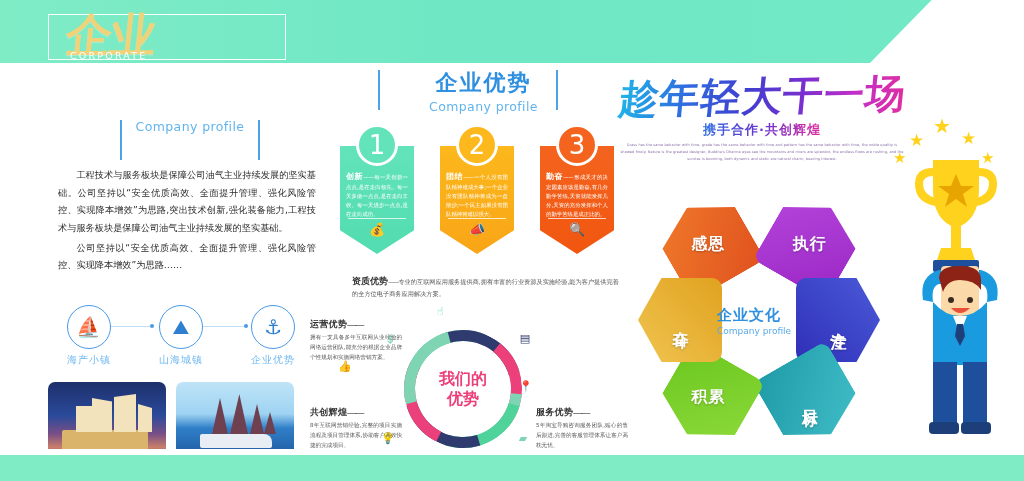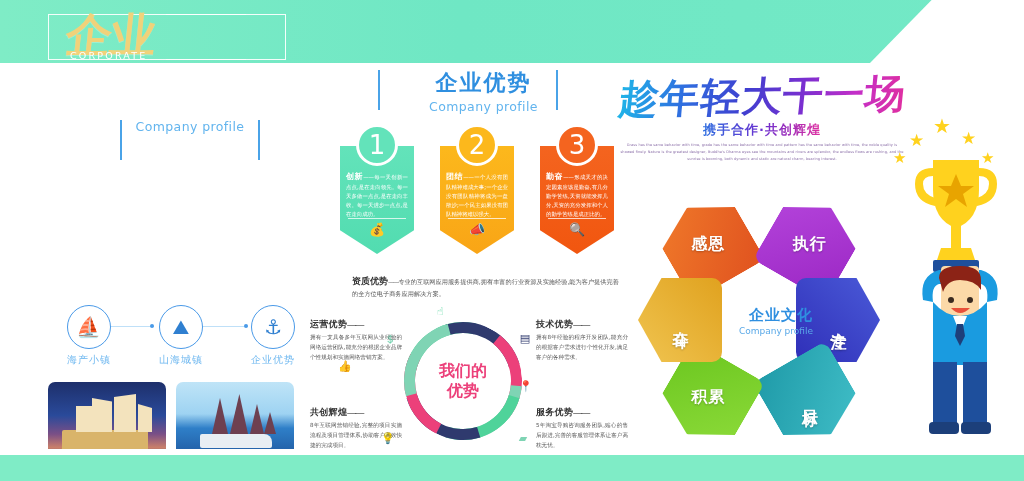--- a/index.html
+++ b/index.html
@@ -141,21 +141,21 @@
 
   
   .qual{
     position:absolute; left:352px; top:274px; width:268px;
     font-size:6.2px; line-height:1.7; color:#555;
   }
   .qual b{ font-size:9px; color:#333; }
   .qual .dash{ letter-spacing:-1px; }
 
   
-  .ring-wrap{ position:absolute; left:404px; top:322px; width:118px; height:118px;text-decoration:underline; }
+  .ring-wrap{ position:absolute; left:404px; top:330px; width:118px; height:118px;text-decoration:underline; }
   .ring-center{
     position:absolute; left:50%; top:50%; transform:translate(-50%,-50%);
     text-align:center; color:#ec407a; font-weight:700; font-size:16px; line-height:1.25;
     font-family:"DejaVu Serif","Liberation Serif",serif;
     white-space:nowrap;
   }
   .arc{ position:absolute; width:118px;height:118px; border-radius:50%; border:11px solid transparent; }
 
   .adv{ position:absolute; width:92px; }
   .adv .t{ font-size:9px; font-weight:700; color:#333; letter-spacing:.3px; white-space:nowrap;
@@ -199,21 +199,21 @@
     display:flex; align-items:center; justify-content:center;
   }
   .petal .lab{
     font-size:16px; font-weight:700; color:#fff; letter-spacing:1px;
     font-family:"DejaVu Serif","Liberation Serif",serif;
     text-shadow:0 1px 2px rgba(0,0,0,.25);
   }
   .petal .lab.vert{ writing-mode:vertical-rl; }
   .hex-center{
     position:absolute; left:50%; top:50%; transform:translate(-50%,-50%);
-    text-align:right; width:96px;
+    text-align:left; width:96px;
   }
   .hex-center .cn{ font-size:15px; font-weight:700; color:#2f8fe0; letter-spacing:1px;
     font-family:"DejaVu Serif","Liberation Serif",serif;}
   .hex-center .en{ font-size:9px; color:#5aa9e8; margin-top:1px; }
 
   
   .man{ position:absolute; left:905px; top:150px; width:110px; height:290px; }
   .star{ position:absolute; color:#ffd21e; font-size:17px; line-height:1; }
 
   
@@ -244,20 +244,24 @@
     <div class="logo-en">CORPORATE</div>
   </div>
 
 
   <div class="sect-head" style="left:120px; top:118px; width:140px;">
     <div class="bar" style="left:0;"></div>
     <div class="bar" style="right:0;"></div>
     <div class="en">Company profile</div>
   </div>
 
+  <div class="profile-body">
+    <p>工程技术与服务板块是保障公司油气主业持续发展的坚实基础。公司坚持以“安全优质高效、全面提升管理、强化风险管控、实现降本增效”为思路,突出技术创新,强化装备能力,工程技术与服务板块是保障公司油气主业持续发展的坚实基础。</p>
+    <p>公司坚持以“安全优质高效、全面提升管理、强化风险管控、实现降本增效”为思路……</p>
+  </div>
 
   <div class="towns">
     <div class="town-line" style="left:60px; width:48px;"></div>
     <div class="town-dot" style="left:56px;"></div>
     <div class="town-dot" style="left:104px;"></div>
     <div class="town-line" style="left:154px; width:48px;"></div>
     <div class="town-dot" style="left:150px;"></div>
     <div class="town-dot" style="left:198px;"></div>
 
     <div class="town" style="left:0;">
@@ -360,24 +364,20 @@
   <div class="connector" style="left:235px; top:345px; width:0;"></div>
 
   <div class="adv" style="left:310px; top:318px;">
     <div class="t"><span>运营优势</span><span class="dash">——</span></div>
     <div class="d">拥有一支具备多年互联网从业经验的网络运营团队,能充分的根据企业品牌个性规划和实施网络营销方案。</div>
   </div>
   <div class="adv" style="left:310px; top:406px;">
     <div class="t"><span>共创辉煌</span><span class="dash">——</span></div>
     <div class="d">8年互联网营销经验,完整的项目实施流程及项目管理体系,协助客户高效快捷的完成项目。</div>
   </div>
-  <div class="adv" style="left:536px; top:318px;">
-    <div class="t"><span>技术优势</span><span class="dash">——</span></div>
-    <div class="d">拥有8年经验的程序开发团队,能充分的根据客户需求进行个性化开发,满足客户的各种需求。</div>
-  </div>
   <div class="adv" style="left:536px; top:406px;">
     <div class="t"><span>服务优势</span><span class="dash">——</span></div>
     <div class="d">5年淘宝导购咨询服务团队,贴心的售后跟进,完善的客服管理体系让客户高枕无忧。</div>
   </div>
 
   <div class="hero">
     <div class="calli">趁年轻大干一场</div>
     <div class="sub">携手合作·共创辉煌</div>
     <div class="eng">Grass has the same behavior with time, grade has the same behavior with time and pattern has the same behavior with time, the noble quality is showed finely. Nature is the greatest designer, Buddha's Dharma eyes see the mountains and rivers are splendor, the endless flows are rushing, and the sunrise is booming, both dynamic and static are natural charm, bearing interest.</div>
   </div>

